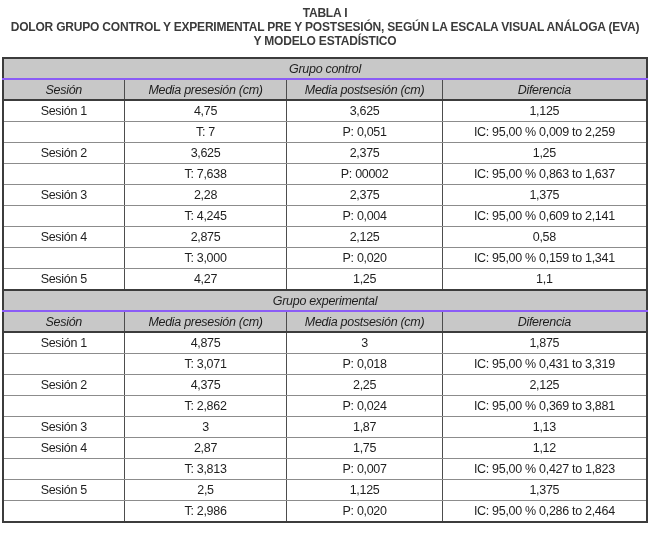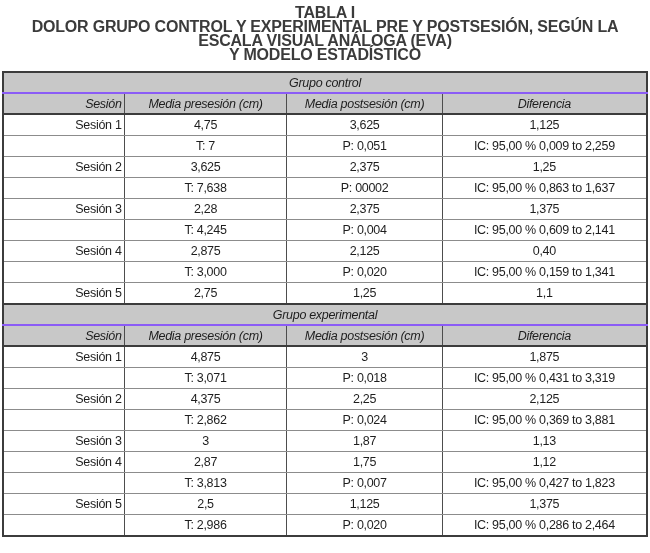--- a/index.html
+++ b/index.html
@@ -14,21 +14,21 @@
   .page {
     width: 650px;
     height: 553px;
     position: relative;
   }
   .title-block {
     padding-top: 6px;
     text-align: center;
     color: #3b3b3b;
     font-weight: 700;
-    font-size: 16px;
+    font-size: 12px;
     line-height: 14px;
     letter-spacing: -0.2px;
   }
   table.stats {
     width: 646px;
     margin: 9px 2px 0 2px;
     border-collapse: collapse;
     table-layout: fixed;
     border: 2px solid #3c3c3c;
   }
@@ -55,21 +55,21 @@
     font-style: italic;
     border-bottom: 2px solid #3c3c3c;
     border-left: 1.5px solid #4d4d4d;
     height: 19px;
   }
   tr.datarow td {
     border-left: 1.5px solid #4d4d4d;
     border-bottom: 1.5px solid #8c8c8c;
   }
   tr.colhead td:first-child,
-  tr.datarow td:first-child { border-left: none; text-align: right; }
+  tr.datarow td:first-child { border-left: none; }
 </style>
 </head>
 <body>
 
 <div class="page">
   <div class="title-block">
     <div>TABLA I</div>
     <div>DOLOR GRUPO CONTROL Y EXPERIMENTAL PRE Y POSTSESIÓN, SEGÚN LA ESCALA VISUAL ANÁLOGA (EVA)</div>
     <div>Y MODELO ESTADÍSTICO</div>
   </div>
@@ -124,31 +124,31 @@
         <tr class="datarow">
           <td></td>
           <td>T: 4,245</td>
           <td>P: 0,004</td>
           <td>IC: 95,00 % 0,609 to 2,141</td>
         </tr>
         <tr class="datarow">
           <td>Sesión 4</td>
           <td>2,875</td>
           <td>2,125</td>
-          <td>0,40</td>
+          <td>0,58</td>
         </tr>
         <tr class="datarow">
           <td></td>
           <td>T: 3,000</td>
           <td>P: 0,020</td>
           <td>IC: 95,00 % 0,159 to 1,341</td>
         </tr>
         <tr class="datarow">
           <td>Sesión 5</td>
-          <td>2,75</td>
+          <td>4,27</td>
           <td>1,25</td>
           <td>1,1</td>
         </tr>
         <tr class="band">
           <td colspan="4">Grupo experimental</td>
         </tr>
         <tr class="colhead">
           <td>Sesión</td>
           <td>Media presesión (cm)</td>
           <td>Media postsesión (cm)</td>

